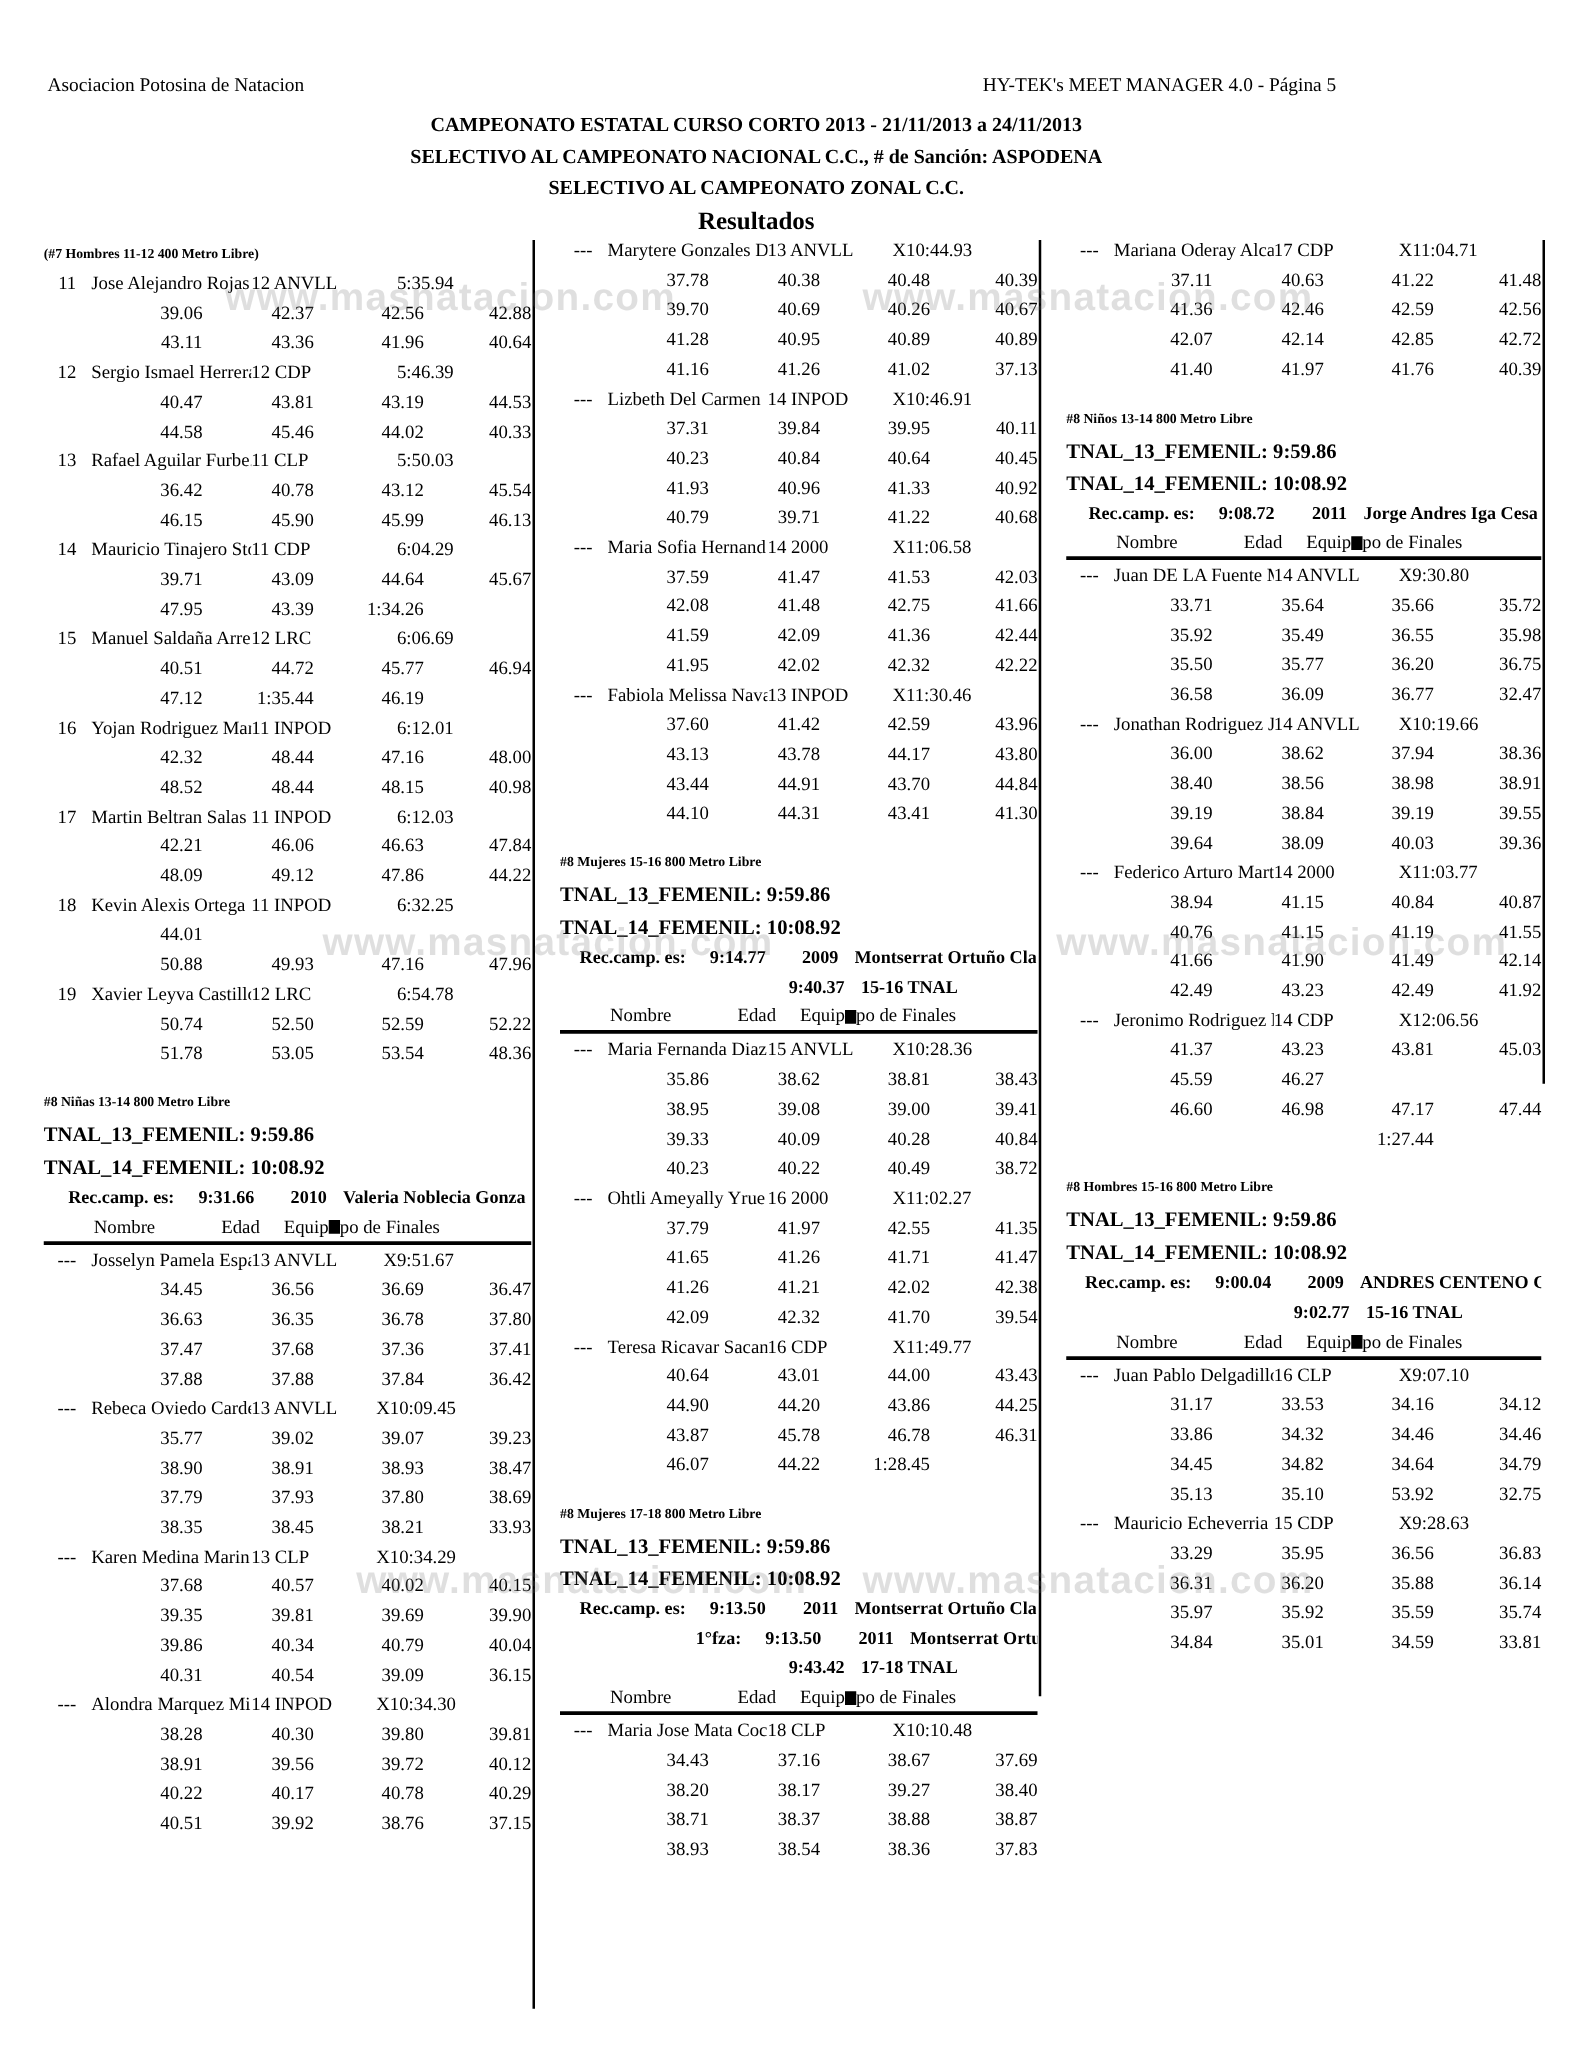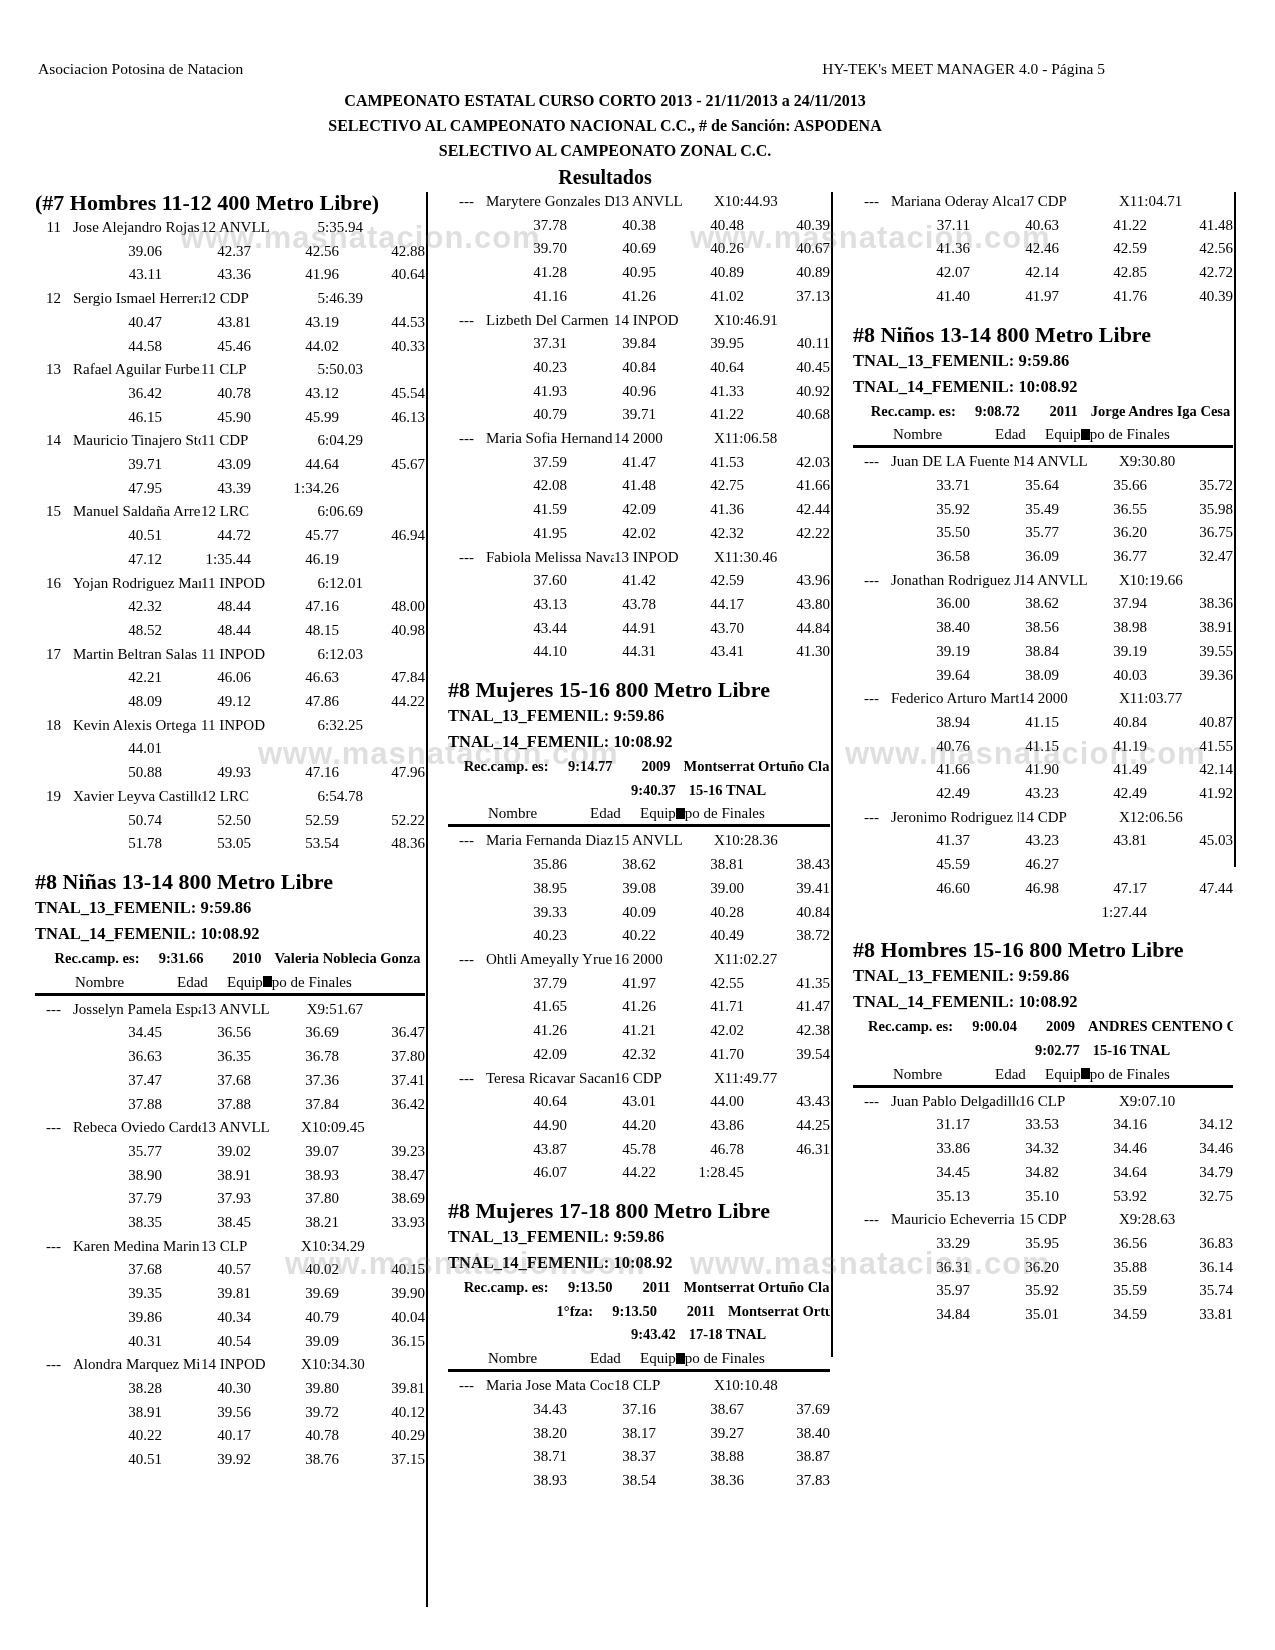--- a/index.html
+++ b/index.html
@@ -1,24 +1,24 @@
 <!DOCTYPE html>
 <html><head>
 <meta charset="utf-8">
 <style>
   html,body{margin:0;padding:0;background:#ffffff;}
   .page{position:relative;width:1239px;height:1650px;background:#fff;overflow:hidden;
-        font-family:"Liberation Serif","DejaVu Serif",serif;color:#000;padding-left:36px;}
+        font-family:"Liberation Serif","DejaVu Serif",serif;color:#000;}
   .topbar-org{position:absolute;left:38px;top:60px;font-size:15.5px;}
   .topbar-mgr{position:absolute;right:170px;top:60px;font-size:15.5px;text-align:right;}
   .titles{position:absolute;left:35px;top:88px;width:1140px;text-align:center;}
   .title-line{font-weight:bold;font-size:16px;line-height:25px;}
   .resultados{font-weight:bold;font-size:20px;line-height:28px;}
   .col{position:absolute;top:190px;}
-  .event{font-weight:bold;font-size:22px;line-height:26px;margin-top:13px;white-space:nowrap;overflow:hidden;font-family:Liberation Serif, serif;}
+  .event{font-weight:bold;font-size:11px;line-height:26px;margin-top:13px;white-space:nowrap;overflow:hidden;font-family:Liberation Serif, serif;}
   .col .event:first-child{margin-top:0;}
   .tnal{font-weight:bold;font-size:16.5px;line-height:26px;white-space:nowrap;}
   .recline{display:flex;font-weight:bold;font-size:14.5px;line-height:23.7px;white-space:nowrap;justify-content:center;}
   .recline .rlabel{width:100px;text-align:right;flex:none;}
   .recline .rtime{width:64px;text-align:right;flex:none;}
   .recline .ryear{width:58px;text-align:right;flex:none;}
   .recline .rholder{margin-left:13px;overflow:hidden;}
   .recline.indent{padding-left:45px;}
   .thead{display:flex;font-weight:normal;font-size:15px;line-height:22px;
          border-bottom:3px solid #000;padding-left:40px;align-items:center;margin-bottom:2px;}

